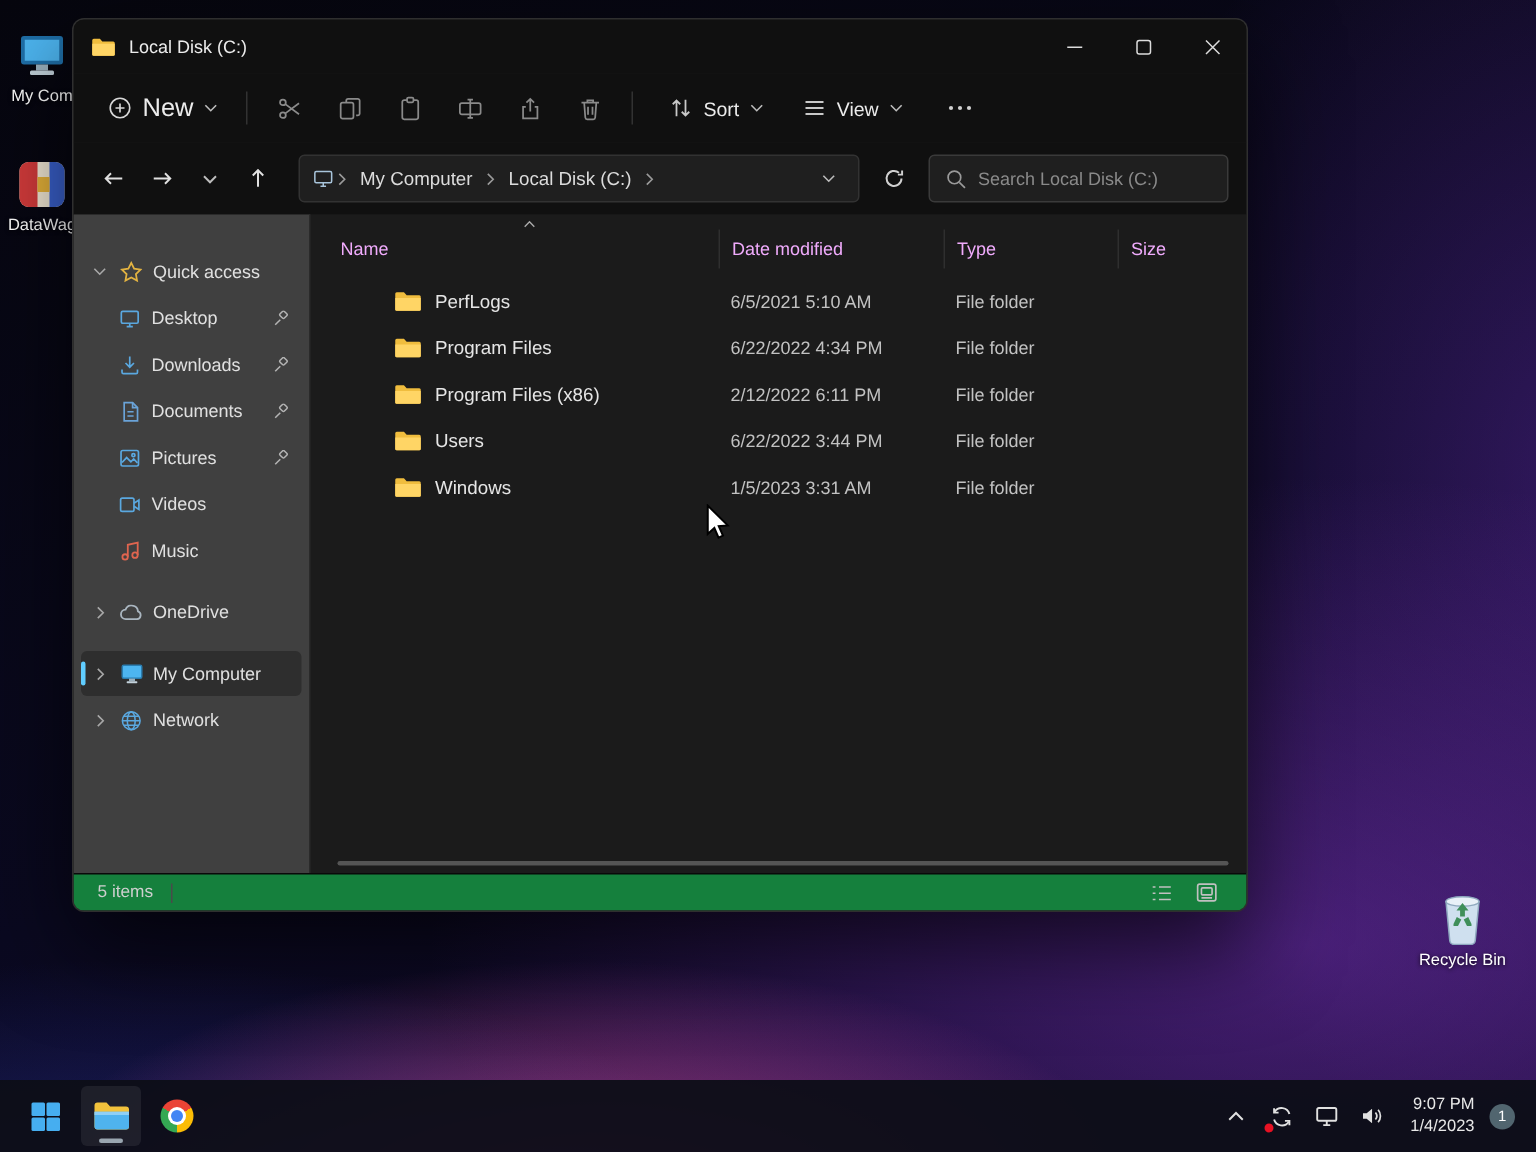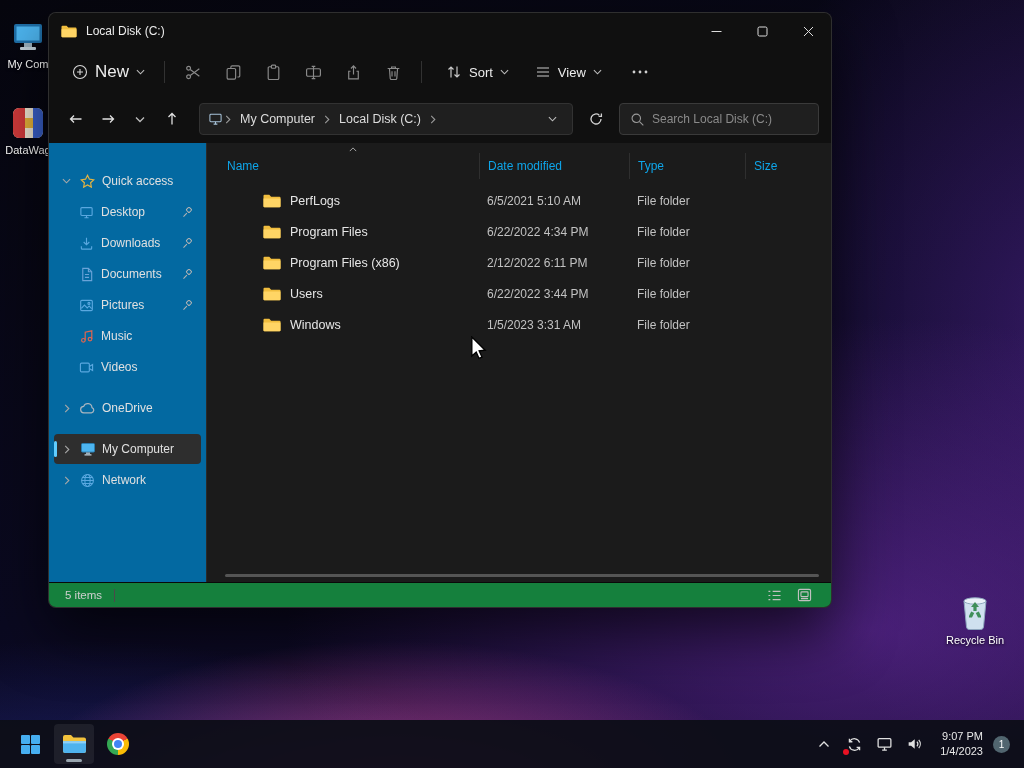--- a/index.html
+++ b/index.html
@@ -53,35 +53,35 @@
   .crumb-spacer { flex:1; }
   .searchbox { width:200px; height:32px; background:#1f1f1f; border:1px solid #3a3a3a; border-radius:4px; position:relative; margin-left:6px; }
   .searchbox input { width:100%; height:100%; background:transparent; border:0; outline:none; color:#fde047;
                      font-size:12px; padding-left:32px; font-family:"Liberation Sans", sans-serif; }
   .searchbox input::placeholder { color:#8a8a8a; }
   .search-ic { position:absolute; left:10px; top:8px; }
 
   .main { flex:1; display:flex; min-height:0; }
 
   
-  .sidebar { width:158px; flex:none; background:#0369a1; border-right:1px solid #2a2a2a; padding-top:22px; font-size:12px; overflow:hidden; }
+  .sidebar { width:158px; flex:none; background:#404040; border-right:1px solid #2a2a2a; padding-top:22px; font-size:12px; overflow:hidden; }
   .sb-item { height:30px; display:flex; align-items:center; gap:6px; margin:1px 5px; padding-left:6px; border-radius:4px; position:relative; color:#e0e0e0; }
   .sb-item.lvl1 { padding-left:24px; }
   .sb-chev { width:13px; display:flex; justify-content:center; flex:none; }
   .sb-ic { width:17px; display:flex; justify-content:center; flex:none; }
   .sb-lbl { flex:1; white-space:nowrap; overflow:hidden; }
   .sb-pin { width:14px; margin-right:5px; flex:none; display:flex; }
   .sb-item.selected { background:#2e2e2e; }
   .sb-item.selected::before { content:""; position:absolute; left:0; top:7px; width:3px; height:16px; border-radius:2px; background:#60cdff; }
   .sb-gap { height:9px; }
 
   
   .filepane { flex:1; display:flex; flex-direction:column; position:relative; background:#1b1b1b; }
   .hdr { display:grid; grid-template-columns:252px 150px 116px 62px; padding-left:20px; margin-top:10px;
-         font-size:12px; color:#0ea5e9; flex:none; }
+         font-size:12px; color:#f0abfc; flex:none; }
   .hdr .hcell { height:26px; display:flex; align-items:center; position:relative; }
   .hdr .hcell + .hcell { border-left:1px solid #2f2f2f; padding-left:8px; }
   .sort-caret { position:absolute; left:50%; top:-6px; transform:translateX(-50%); }
   .rows { margin-top:6px; }
   .frow { display:grid; grid-template-columns:252px 150px 116px 62px; padding-left:20px; height:31px;
           align-items:center; font-size:12.5px; }
   .fname { display:flex; gap:9px; color:#e6e6e6;padding-left:36px; }
   .fdate,.ftype,.fsize { color:#c2c2c2; padding-left:8px; font-size:12px; }
   .hscroll { position:absolute; left:18px; right:12px; bottom:5px; height:3px; border-radius:2px; background:#555; }
 
@@ -458,41 +458,41 @@
               <g stroke="#b4b4b4" fill="none" stroke-width="1.1">
                 <rect x="5.4" y="0.9" width="4.4" height="4.4" rx="1" transform="rotate(45 7.6 3.1)"></rect>
                 <path d="M5.3 6.7L1.6 10.4"></path>
               </g>
             </svg>
         </span>
       </div>
 
       <div class="sb-item lvl1">
         <span class="sb-ic">
+          <svg width="15" height="13" viewBox="0 0 16 13">
+              <g stroke="#5aa8e0" fill="none" stroke-width="1.2">
+                <rect x="1.5" y="1.8" width="9.5" height="9.4" rx="1.2"></rect>
+                <path d="M11 5.4l3.5-2.2v6.6L11 7.6"></path>
+              </g>
+            </svg>
+        </span>
+        <span class="sb-lbl">Videos</span>
+      </div>
+
+      <div class="sb-item lvl1">
+        <span class="sb-ic">
           <svg width="14" height="15" viewBox="0 0 14 15">
               <g stroke="#e0654f" fill="none" stroke-width="1.2">
                 <path d="M5.2 11.2V3.2l6.6-1.4v8.2"></path>
                 <circle cx="3.4" cy="11.3" r="1.8"></circle>
                 <circle cx="10" cy="10.1" r="1.8"></circle>
               </g>
             </svg>
         </span>
         <span class="sb-lbl">Music</span>
-      </div>
-
-      <div class="sb-item lvl1">
-        <span class="sb-ic">
-          <svg width="15" height="13" viewBox="0 0 16 13">
-              <g stroke="#5aa8e0" fill="none" stroke-width="1.2">
-                <rect x="1.5" y="1.8" width="9.5" height="9.4" rx="1.2"></rect>
-                <path d="M11 5.4l3.5-2.2v6.6L11 7.6"></path>
-              </g>
-            </svg>
-        </span>
-        <span class="sb-lbl">Videos</span>
       </div>
 
       <div class="sb-gap"></div>
 
       <div class="sb-item">
         <span class="sb-chev">
           <svg width="6" height="9" viewBox="0 0 6 10">
               <path d="M1 1l4 4-4 4" stroke="#a8a8a8" fill="none" stroke-width="1.2"></path>
             </svg>
         </span>

